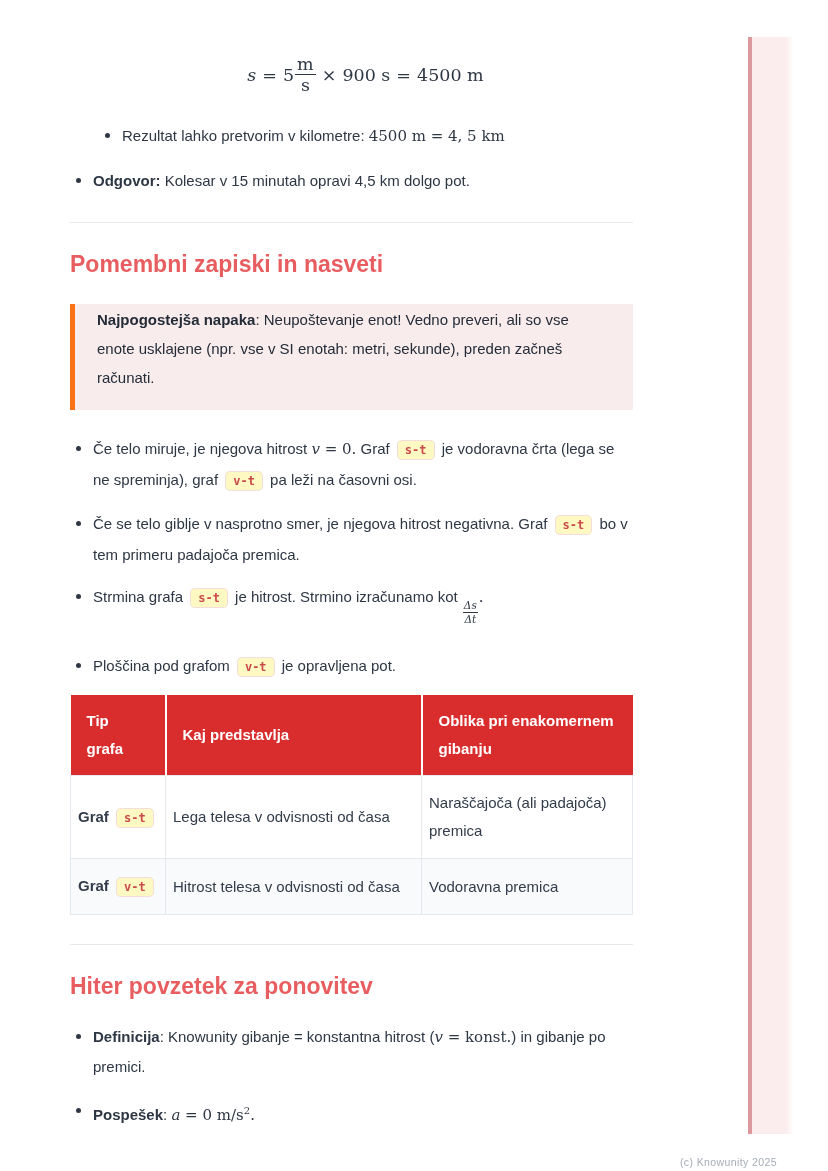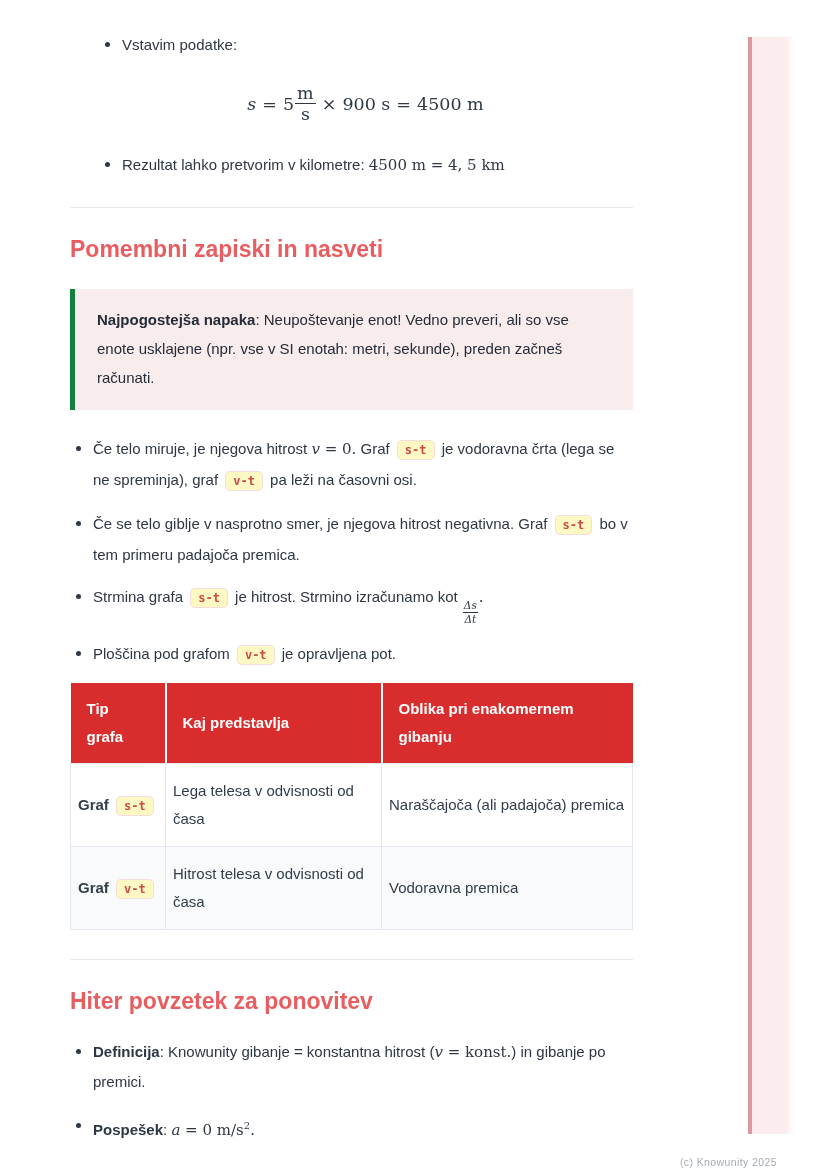--- a/index.html
+++ b/index.html
@@ -17,21 +17,21 @@
     border-radius:50%; background:#2e3744; }
   .li.nested { margin-left:29px; }
   .seg-bold { font-weight:bold; }
 
   
   .mvar { font-family:"DejaVu Serif", serif; font-style:italic; }
   .mrm  { font-family:"DejaVu Serif", serif; }
   .msup { font-size:10px; }
   .ifrac { display:inline-flex; flex-direction:column; align-items:center;
     font-family:"DejaVu Serif", serif; font-size:10.5px; line-height:1.25;
-    vertical-align:-7px; margin:0 1px; }
+    vertical-align:-7px; margin:12px 1px; }
   .ifrac-num { font-style:italic; border-bottom:1px solid #2e3744; padding:0 1px; }
   .ifrac-den { font-style:italic; }
 
   
   .formula { text-align:center; font-family:"DejaVu Serif", serif; font-size:17.5px;
     margin:24px 0 26px 28px; display:flex; align-items:center; justify-content:center; gap:6px; }
   .bfrac { display:inline-flex; flex-direction:column; align-items:center; line-height:1.15; }
   .bfrac-num { border-bottom:1px solid #2e3744; padding:0 2px; }
 
   
@@ -41,75 +41,73 @@
     border-radius:5px; padding:2px 7px; margin:0 3px; white-space:normal;
     box-decoration-break:clone; -webkit-box-decoration-break:clone;
   }
 
   hr.divider { border:none; border-top:1.5px solid #e6e8eb; margin:0; }
 
   h2.section-title { color:#e85d60; font-size:23px; font-weight:bold;
     line-height:1.25; margin:27px 0 25px 0; }
 
   
-  .callout { background:#f9eced; border-left:5px solid #15803d;
-    padding:16px 24px 18px 22px; line-height:29px; color:#242c38; margin-bottom:24px; }
+  .callout { background:#f9eced; border-left:5px solid #f97316;
+    padding:1px 24px 18px 22px; line-height:29px; color:#242c38; margin-bottom:24px; }
 
   
   table.gtable { border-collapse:collapse; width:563px; margin-top:9px; }
   .gtable th {
     background:#d92c2c; color:#ffffff; font-weight:bold; text-align:left;
     font-size:15px; line-height:28px; padding:12px 16px; vertical-align:middle;
     border-right:2.5px solid #ffffff;
   }
   .gtable th:last-child { border-right:none; }
   .gtable td {
     border:1px solid #e4e9ef; padding:13px 7px; font-size:15px; line-height:28px;
     color:#323c4a; vertical-align:middle; background:#ffffff;
   }
   .gtable tbody tr:nth-child(2) td { background:#f8fafc; }
-  .col-type { width:95px; } .col-repr { width:216px; }
+  .col-type { width:95px; } .col-repr { width:256px; }
 
   .list-block { margin-top:20px; }
 
   
   .stripe { position:absolute; left:748px; top:37px; width:46px; height:1097px;
     background:linear-gradient(to right, #dc989c 0px, #dc989c 4px,
       #fbedee 4px, #fbedee 38px, rgba(251,237,238,0) 46px); }
   .copyright { position:absolute; top:1156px; right:51px; font-size:10.5px;
     color:#a6adb6; letter-spacing:0.4px; z-index:2; }
 </style>
 </head>
 <body>
 
 <div class="stripe"></div>
 <div class="copyright">(c) Knowunity 2025</div>
 
 <div class="content">
 
-  <div class="li nested">
-    <span>Vstavim podatke:</span>
-  </div>
 
   <div class="formula">
     <span class="mvar">s</span>
     <span class="mrm">=</span>
     <span class="mrm" style="margin-right:-5px;">5</span>
     <span class="bfrac">
       <span class="bfrac-num">m</span>
       <span class="bfrac-den">s</span>
     </span>
     <span class="mrm">×</span>
     <span class="mrm">900 s</span>
     <span class="mrm">=</span>
     <span class="mrm">4500 m</span>
   </div>
 
   <div class="li nested" style="margin-bottom:15px;margin-top:9px;"><span>Rezultat lahko pretvorim v kilometre: </span><span class="mrm">4500 m = 4, 5 km</span></div>
 
+  <div class="li" style="margin-bottom:0;"><strong class="seg-bold">Odgovor:</strong><span> Kolesar v 15 minutah opravi 4,5 km dolgo pot.</span></div>
 
   <hr class="divider" style="margin-top:27px;">
 
   <h2 class="section-title">Pomembni zapiski in nasveti</h2>
 
   <div class="callout"><strong class="seg-bold">Najpogostejša napaka</strong><span>: Neupoštevanje enot! Vedno preveri, ali so vse enote usklajene (npr. vse v SI enotah: metri, sekunde), preden začneš računati.</span></div>
 
   <div class="list-block">
     <div class="li"><span>Če telo miruje, je njegova hitrost </span><span class="mvar">v</span><span class="mrm"> = 0.</span><span> Graf </span><code class="chip">s-t</code><span> je vodoravna črta (lega se ne spreminja), graf </span><code class="chip">v-t</code><span> pa leži na časovni osi.</span></div>
     <div class="li"><span>Če se telo giblje v nasprotno smer, je njegova hitrost negativna. Graf </span><code class="chip">s-t</code><span> bo v tem primeru padajoča premica.</span></div>

